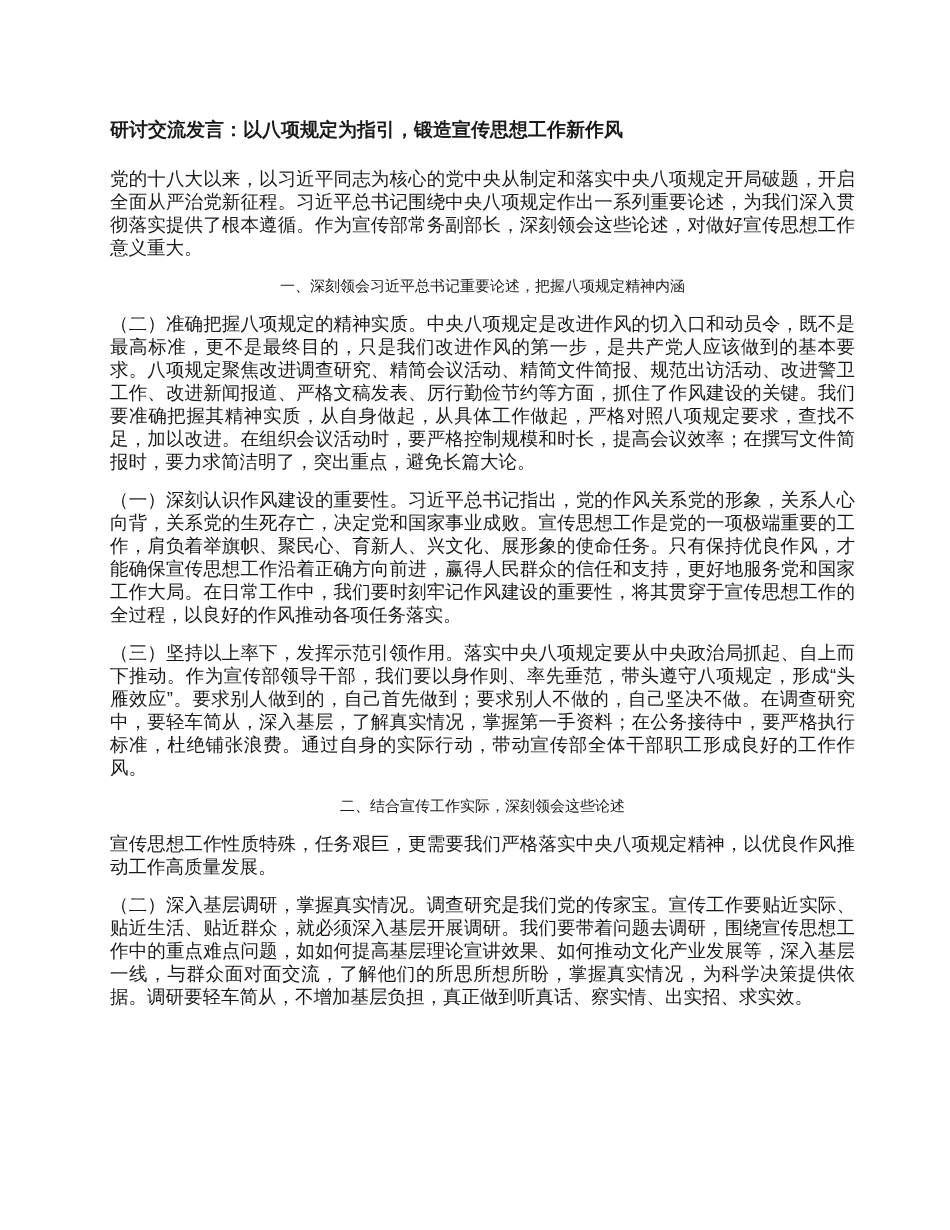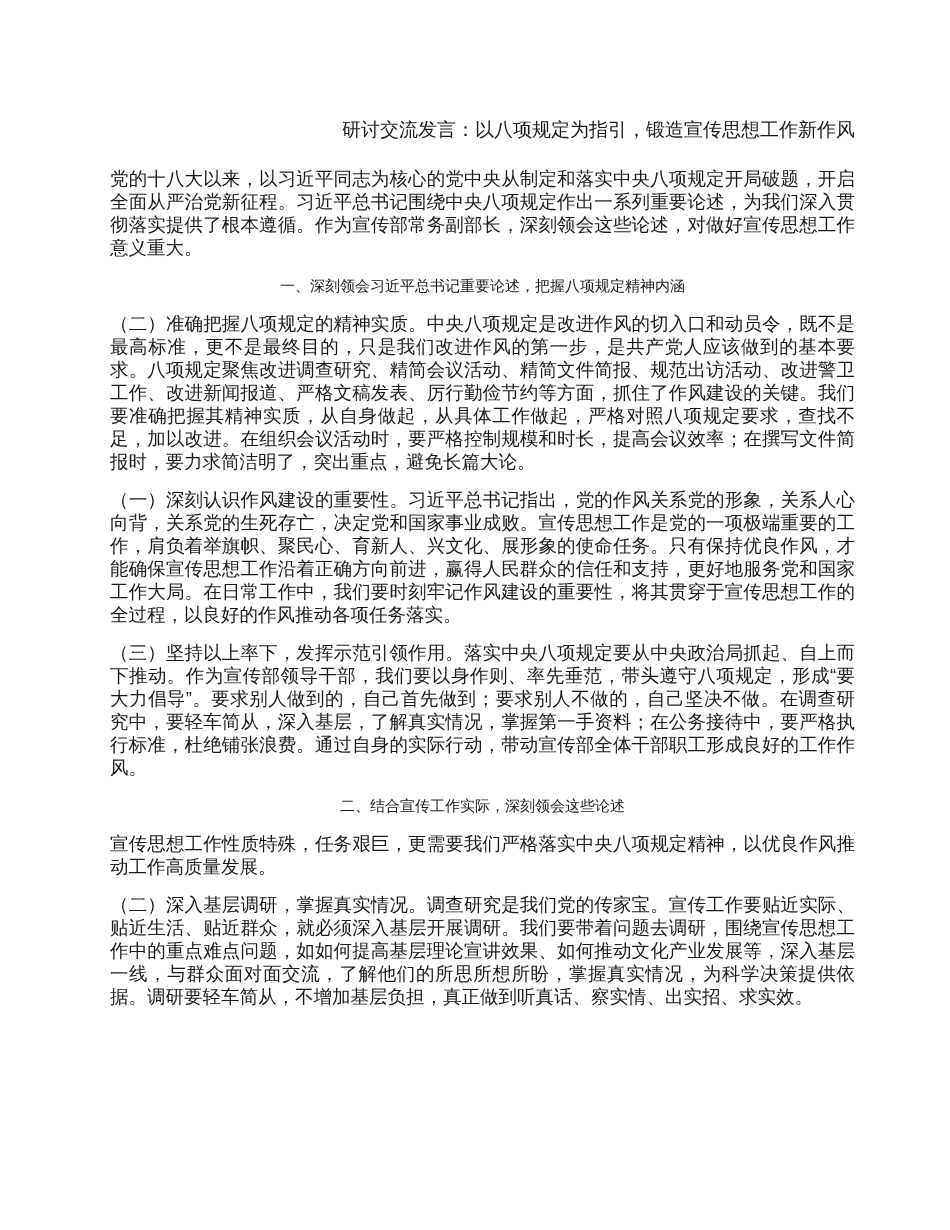--- a/index.html
+++ b/index.html
@@ -16,24 +16,24 @@
   }
   .page {
     box-sizing: border-box;
     width: 950px;
     height: 1230px;
     padding: 118px 95px 40px 110px;
     background: #ffffff;
   }
   .doc-title {
     font-size: 19px;
-    font-weight: normal;
+    font-weight: bold;
     line-height: 1.3;
-    margin: 0 0 24px 12px;
-    text-align: right;
+    margin: 0 0 24px 0;
+    text-align: left;
   }
   .para {
     font-size: 18.5px;
     line-height: 23px;
     margin: 0 0 15px 0;
     text-align: justify;
     word-break: break-all;
   }
   .section-heading {
     font-size: 15px;
@@ -51,21 +51,21 @@
   <h1 class="doc-title">研讨交流发言：以八项规定为指引，锻造宣传思想工作新作风</h1>
 
   <p class="para">党的十八大以来，以习近平同志为核心的党中央从制定和落实中央八项规定开局破题，开启全面从严治党新征程。习近平总书记围绕中央八项规定作出一系列重要论述，为我们深入贯彻落实提供了根本遵循。作为宣传部常务副部长，深刻领会这些论述，对做好宣传思想工作意义重大。</p>
 
   <p class="section-heading">一、深刻领会习近平总书记重要论述，把握八项规定精神内涵</p>
 
   <p class="para">（二）准确把握八项规定的精神实质。中央八项规定是改进作风的切入口和动员令，既不是最高标准，更不是最终目的，只是我们改进作风的第一步，是共产党人应该做到的基本要求。八项规定聚焦改进调查研究、精简会议活动、精简文件简报、规范出访活动、改进警卫工作、改进新闻报道、严格文稿发表、厉行勤俭节约等方面，抓住了作风建设的关键。我们要准确把握其精神实质，从自身做起，从具体工作做起，严格对照八项规定要求，查找不足，加以改进。在组织会议活动时，要严格控制规模和时长，提高会议效率；在撰写文件简报时，要力求简洁明了，突出重点，避免长篇大论。</p>
 
   <p class="para">（一）深刻认识作风建设的重要性。习近平总书记指出，党的作风关系党的形象，关系人心向背，关系党的生死存亡，决定党和国家事业成败。宣传思想工作是党的一项极端重要的工作，肩负着举旗帜、聚民心、育新人、兴文化、展形象的使命任务。只有保持优良作风，才能确保宣传思想工作沿着正确方向前进，赢得人民群众的信任和支持，更好地服务党和国家工作大局。在日常工作中，我们要时刻牢记作风建设的重要性，将其贯穿于宣传思想工作的全过程，以良好的作风推动各项任务落实。</p>
 
-  <p class="para">（三）坚持以上率下，发挥示范引领作用。落实中央八项规定要从中央政治局抓起、自上而下推动。作为宣传部领导干部，我们要以身作则、率先垂范，带头遵守八项规定，形成“要大力倡导”。要求别人做到的，自己首先做到；要求别人不做的，自己坚决不做。在调查研究中，要轻车简从，深入基层，了解真实情况，掌握第一手资料；在公务接待中，要严格执行标准，杜绝铺张浪费。通过自身的实际行动，带动宣传部全体干部职工形成良好的工作作风。</p>
+  <p class="para">（三）坚持以上率下，发挥示范引领作用。落实中央八项规定要从中央政治局抓起、自上而下推动。作为宣传部领导干部，我们要以身作则、率先垂范，带头遵守八项规定，形成“头雁效应”。要求别人做到的，自己首先做到；要求别人不做的，自己坚决不做。在调查研究中，要轻车简从，深入基层，了解真实情况，掌握第一手资料；在公务接待中，要严格执行标准，杜绝铺张浪费。通过自身的实际行动，带动宣传部全体干部职工形成良好的工作作风。</p>
 
   <p class="section-heading">二、结合宣传工作实际，深刻领会这些论述</p>
 
   <p class="para">宣传思想工作性质特殊，任务艰巨，更需要我们严格落实中央八项规定精神，以优良作风推动工作高质量发展。</p>
 
 
   <p class="para">（二）深入基层调研，掌握真实情况。调查研究是我们党的传家宝。宣传工作要贴近实际、贴近生活、贴近群众，就必须深入基层开展调研。我们要带着问题去调研，围绕宣传思想工作中的重点难点问题，如如何提高基层理论宣讲效果、如何推动文化产业发展等，深入基层一线，与群众面对面交流，了解他们的所思所想所盼，掌握真实情况，为科学决策提供依据。调研要轻车简从，不增加基层负担，真正做到听真话、察实情、出实招、求实效。</p>
 
 </div>
 

